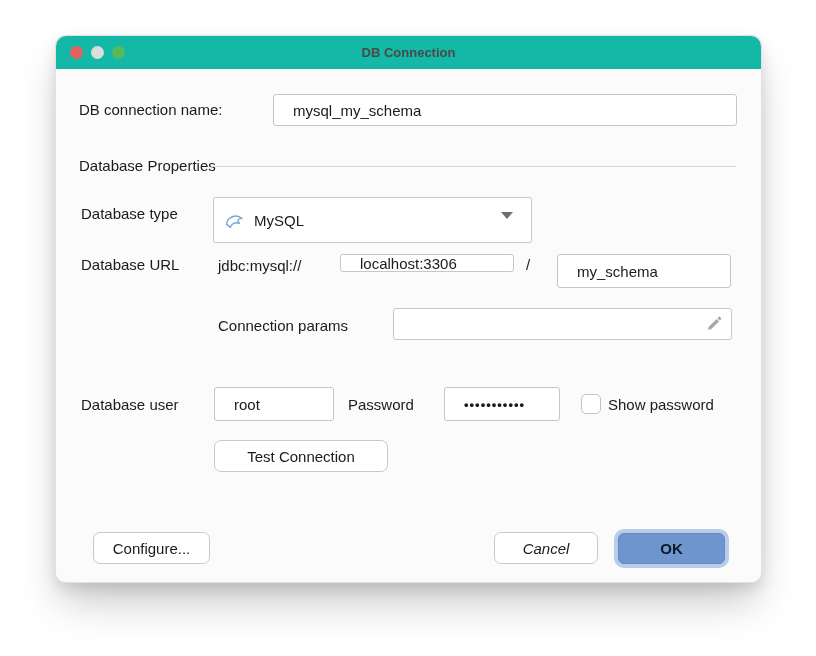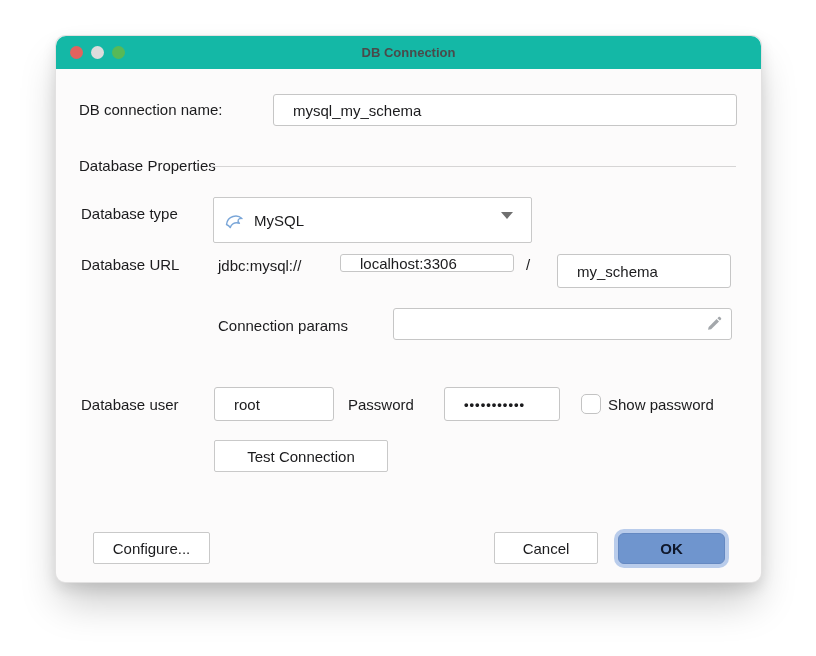--- a/index.html
+++ b/index.html
@@ -78,21 +78,21 @@
     width: 20px; height: 20px;
     appearance: none; -webkit-appearance: none;
     border: 1px solid #c3c3c3;
     border-radius: 5px;
     background: #ffffff;
   }
   .btn {
     position: absolute;
     background: #ffffff;
     border: 1px solid #c9c9c9;
-    border-radius: 2px;
+    border-radius: 7px;
     font-family: "Liberation Sans", "DejaVu Sans", sans-serif;
     font-size: 15px;
     color: #1b1b1d;
     display: flex; align-items: center; justify-content: center;
     cursor: default;
   }
   .btn-ok {
     position: absolute;
     left: 562px; top: 497px;
     width: 107px; height: 31px;
@@ -163,16 +163,16 @@
   <label class="label" style="left:25px; top:360px;">Database user</label>
   <input class="txtinput" style="left: 158px; top: 351px; width: 120px; height: 34px;" value="root">
   <label class="label" style="left:292px; top:360px;">Password</label>
   <input class="txtinput pwd" style="left: 388px; top: 351px; width: 116px; height: 34px;" value="•••••••••••">
   <input type="checkbox" class="checkbox" style="">
   <label class="label" style="left:552px; top:360px;">Show password</label>
 
   <button class="btn" style="left:158px; top:404px; width:174px; height:32px;">Test Connection</button>
 
   <button class="btn" style="left:37px; top:496px; width:117px; height:32px;">Configure...</button>
-  <button class="btn" style="left:438px; top:496px; width:104px; height:32px;">Cancel</button>
+  <button class="btn" style="left:438px; top:496px; width:104px; height:32px;font-style:italic;">Cancel</button>
   <button class="btn-ok">OK</button>
 
 </div>
 
 </body></html>

